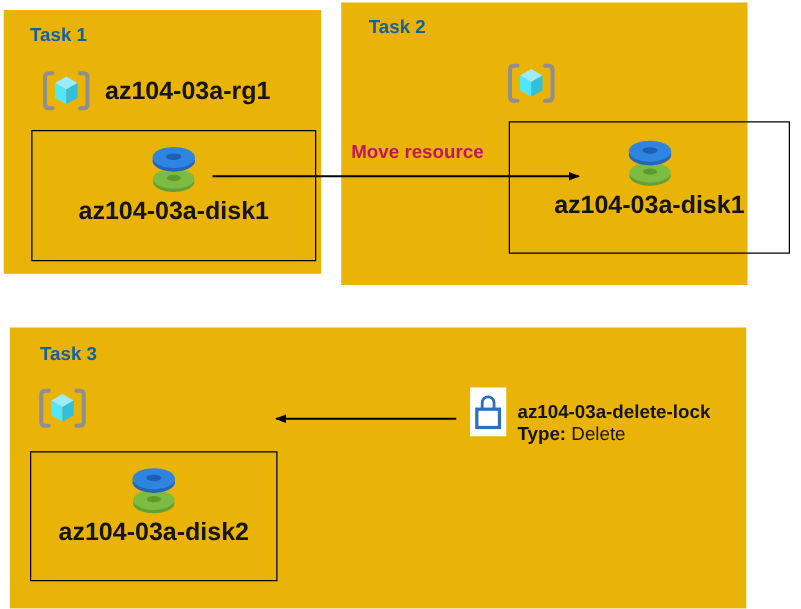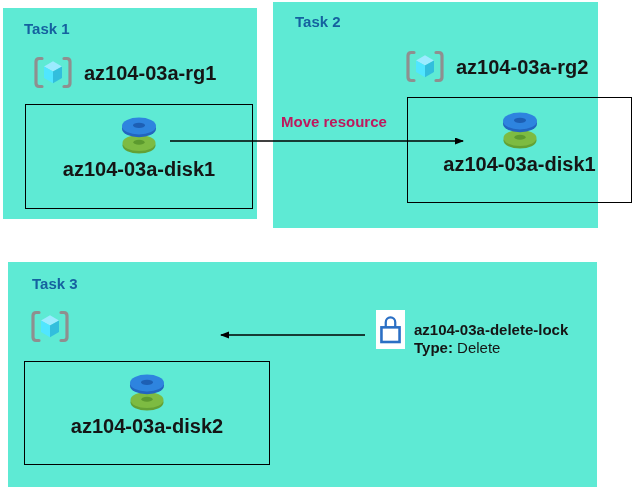--- a/index.html
+++ b/index.html
@@ -2,21 +2,21 @@
 <html><head>
 <meta charset="utf-8">
 <style>
   html,body{margin:0;padding:0;background:#ffffff;}
   #stage{
     position:relative;width:641px;height:487px;overflow:hidden;
     background:#ffffff;
     font-family:"Liberation Sans","DejaVu Sans",sans-serif;
     color:#111;
   }
-  .panel{position:absolute;background:#5eead4;}
+  .panel{position:absolute;background:#eab308;}
   .task-title{
     position:absolute;font-size:15px;font-weight:bold;color:#15619f;
     white-space:nowrap;line-height:18px;
   }
   .rg-label,.res-label{
     font-size:20px;font-weight:bold;color:#151515;white-space:nowrap;line-height:18px;
   }
   .rg-label{position:absolute;}
   .res-box{
     position:absolute;border:1px solid #000;box-sizing:border-box;
@@ -76,35 +76,34 @@
         </svg>
       <div class="res-label" style="margin-top:4px;">az104-03a-disk1</div>
     </div>
   </div>
 
   <div class="panel" style="left:273px;top:2px;width:325px;height:226px;">
     <div class="task-title" style="left:22px;top:11px;">Task 2</div>
     <svg class="icon rg-icon" style="left:132px;top:48px;" width="40" height="33" viewBox="0 0 40 33">
         <use href="#rg-icon-def"></use>
       </svg>
-    <div class="rg-label" style="left:183px;top:56px;">az104-03a-rg2</div>
     <div class="res-box" style="left:134px;top:95px;width:225px;height:106px;padding-top:13px;">
       <svg class="icon" width="44" height="40" viewBox="0 0 44 40">
           <use href="#disk-icon-def"></use>
         </svg>
       <div class="res-label" style="margin-top:4px;">az104-03a-disk1</div>
     </div>
   </div>
 
   <div class="panel" style="left:8px;top:262px;width:589px;height:225px;">
     <div class="task-title" style="left:24px;top:13px;">Task 3</div>
     <svg class="icon rg-icon" style="left:22px;top:48px;" width="40" height="33" viewBox="0 0 40 33">
         <use href="#rg-icon-def"></use>
       </svg>
-    <div class="res-box" style="left:16px;top:99px;width:246px;height:104px;padding-top:11px;">
+    <div class="res-box" style="left:16px;top:99px;width:198px;height:104px;padding-top:11px;">
       <svg class="icon" width="44" height="40" viewBox="0 0 44 40">
           <use href="#disk-icon-def"></use>
         </svg>
       <div class="res-label" style="margin-top:4px;">az104-03a-disk2</div>
     </div>
 
     <div class="lock-chip" style="left:368px;top:48px;width:29px;height:39px;">
       <svg width="25" height="33" viewBox="0 0 29 38">
         <path d="M9 17 V10.5 a5.5 5.5 0 0 1 11 0 V17" fill="none" stroke="#2b6fc4" stroke-width="2.6"></path>
         <rect x="4" y="16.5" width="21" height="17" fill="#ffffff" stroke="#2b6fc4" stroke-width="3"></rect>

